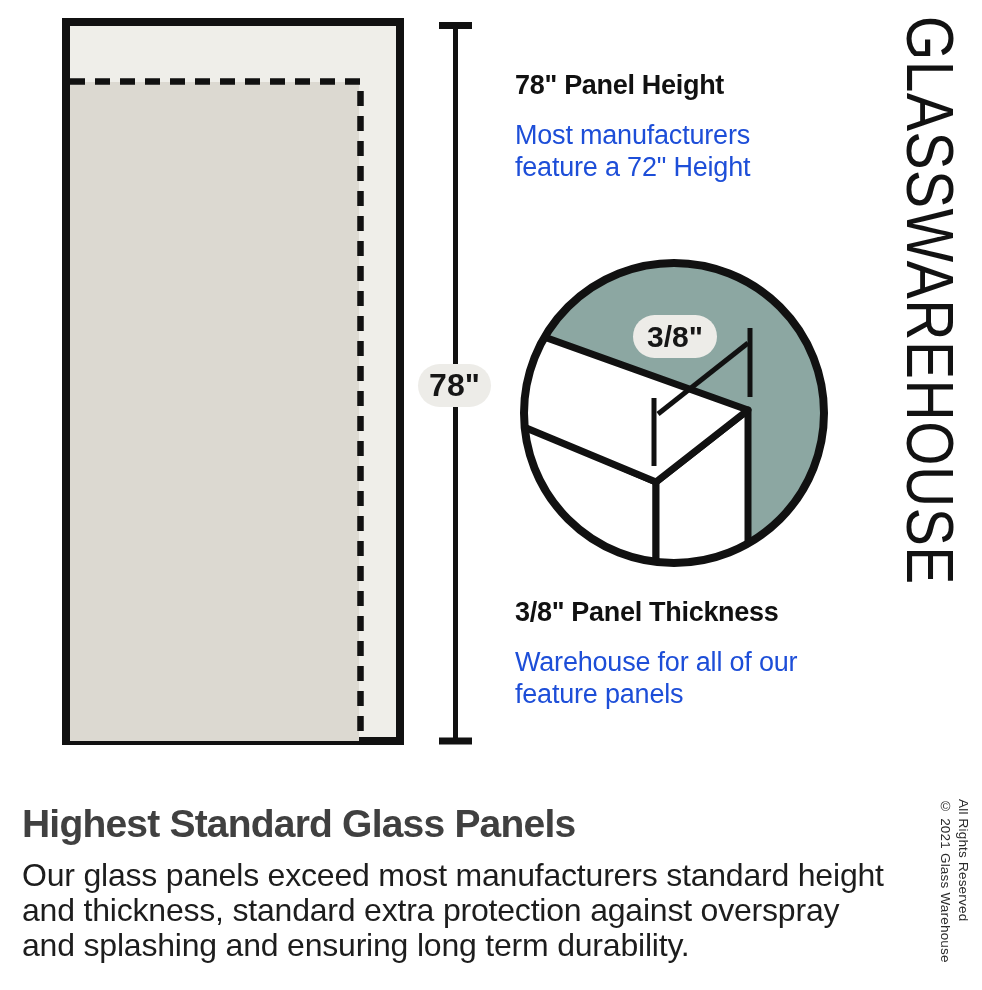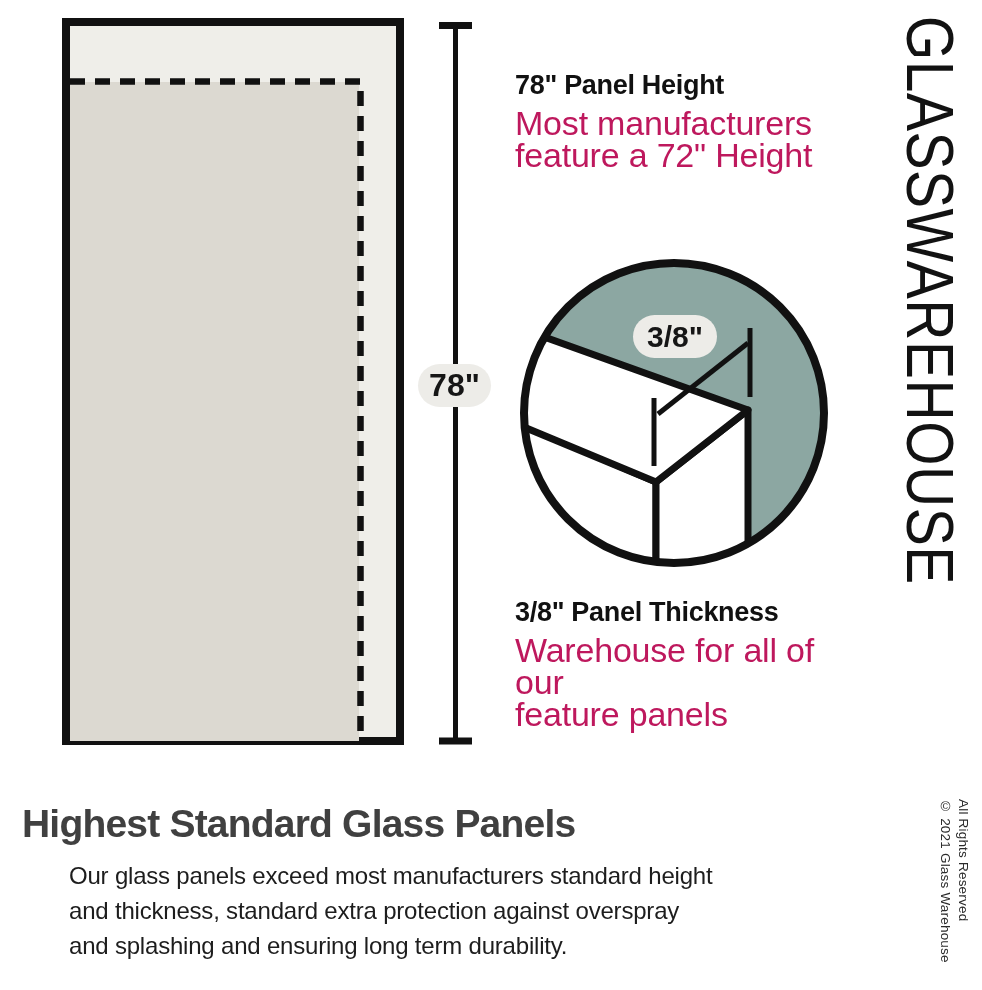--- a/index.html
+++ b/index.html
@@ -18,50 +18,49 @@
   
   .callout { position: absolute; left: 515px; width: 330px; }
   .callout-title {
     font-size: 27px;
     font-weight: 700;
     line-height: 31px;
     letter-spacing: -0.3px;
     color: #111;
   }
   .callout-body {
-    margin-top: 6px;
-    font-size: 34px;
+    margin-top: 18px;
+    font-size: 27px;
     font-weight: 400;
     line-height: 32px;
     letter-spacing: -0.2px;
-    color: #be185d;
+    color: #1d4ed8;
   }
   .callout-body span { display: block; }
 
   
   .footer-heading {
     position: absolute;
     left: 22px;
     top: 803px;
     font-size: 39px;
     font-weight: 700;
     letter-spacing: -0.8px;
     line-height: 42px;
     color: #404040;
   }
   .footer-body {
     position: absolute;
     left: 22px;
     top: 858px;
-    font-size: 24px;
+    font-size: 32px;
     font-weight: 400;
     letter-spacing: -0.2px;
     line-height: 35px;
     color: #1d1d1d;
-    margin-left: 47px;
   }
   .footer-body span { display: block; }
 
   
   .vertical-logo {
     position: absolute;
     left: 898px;
     top: 16px;
     height: 580px;
     writing-mode: vertical-rl;

